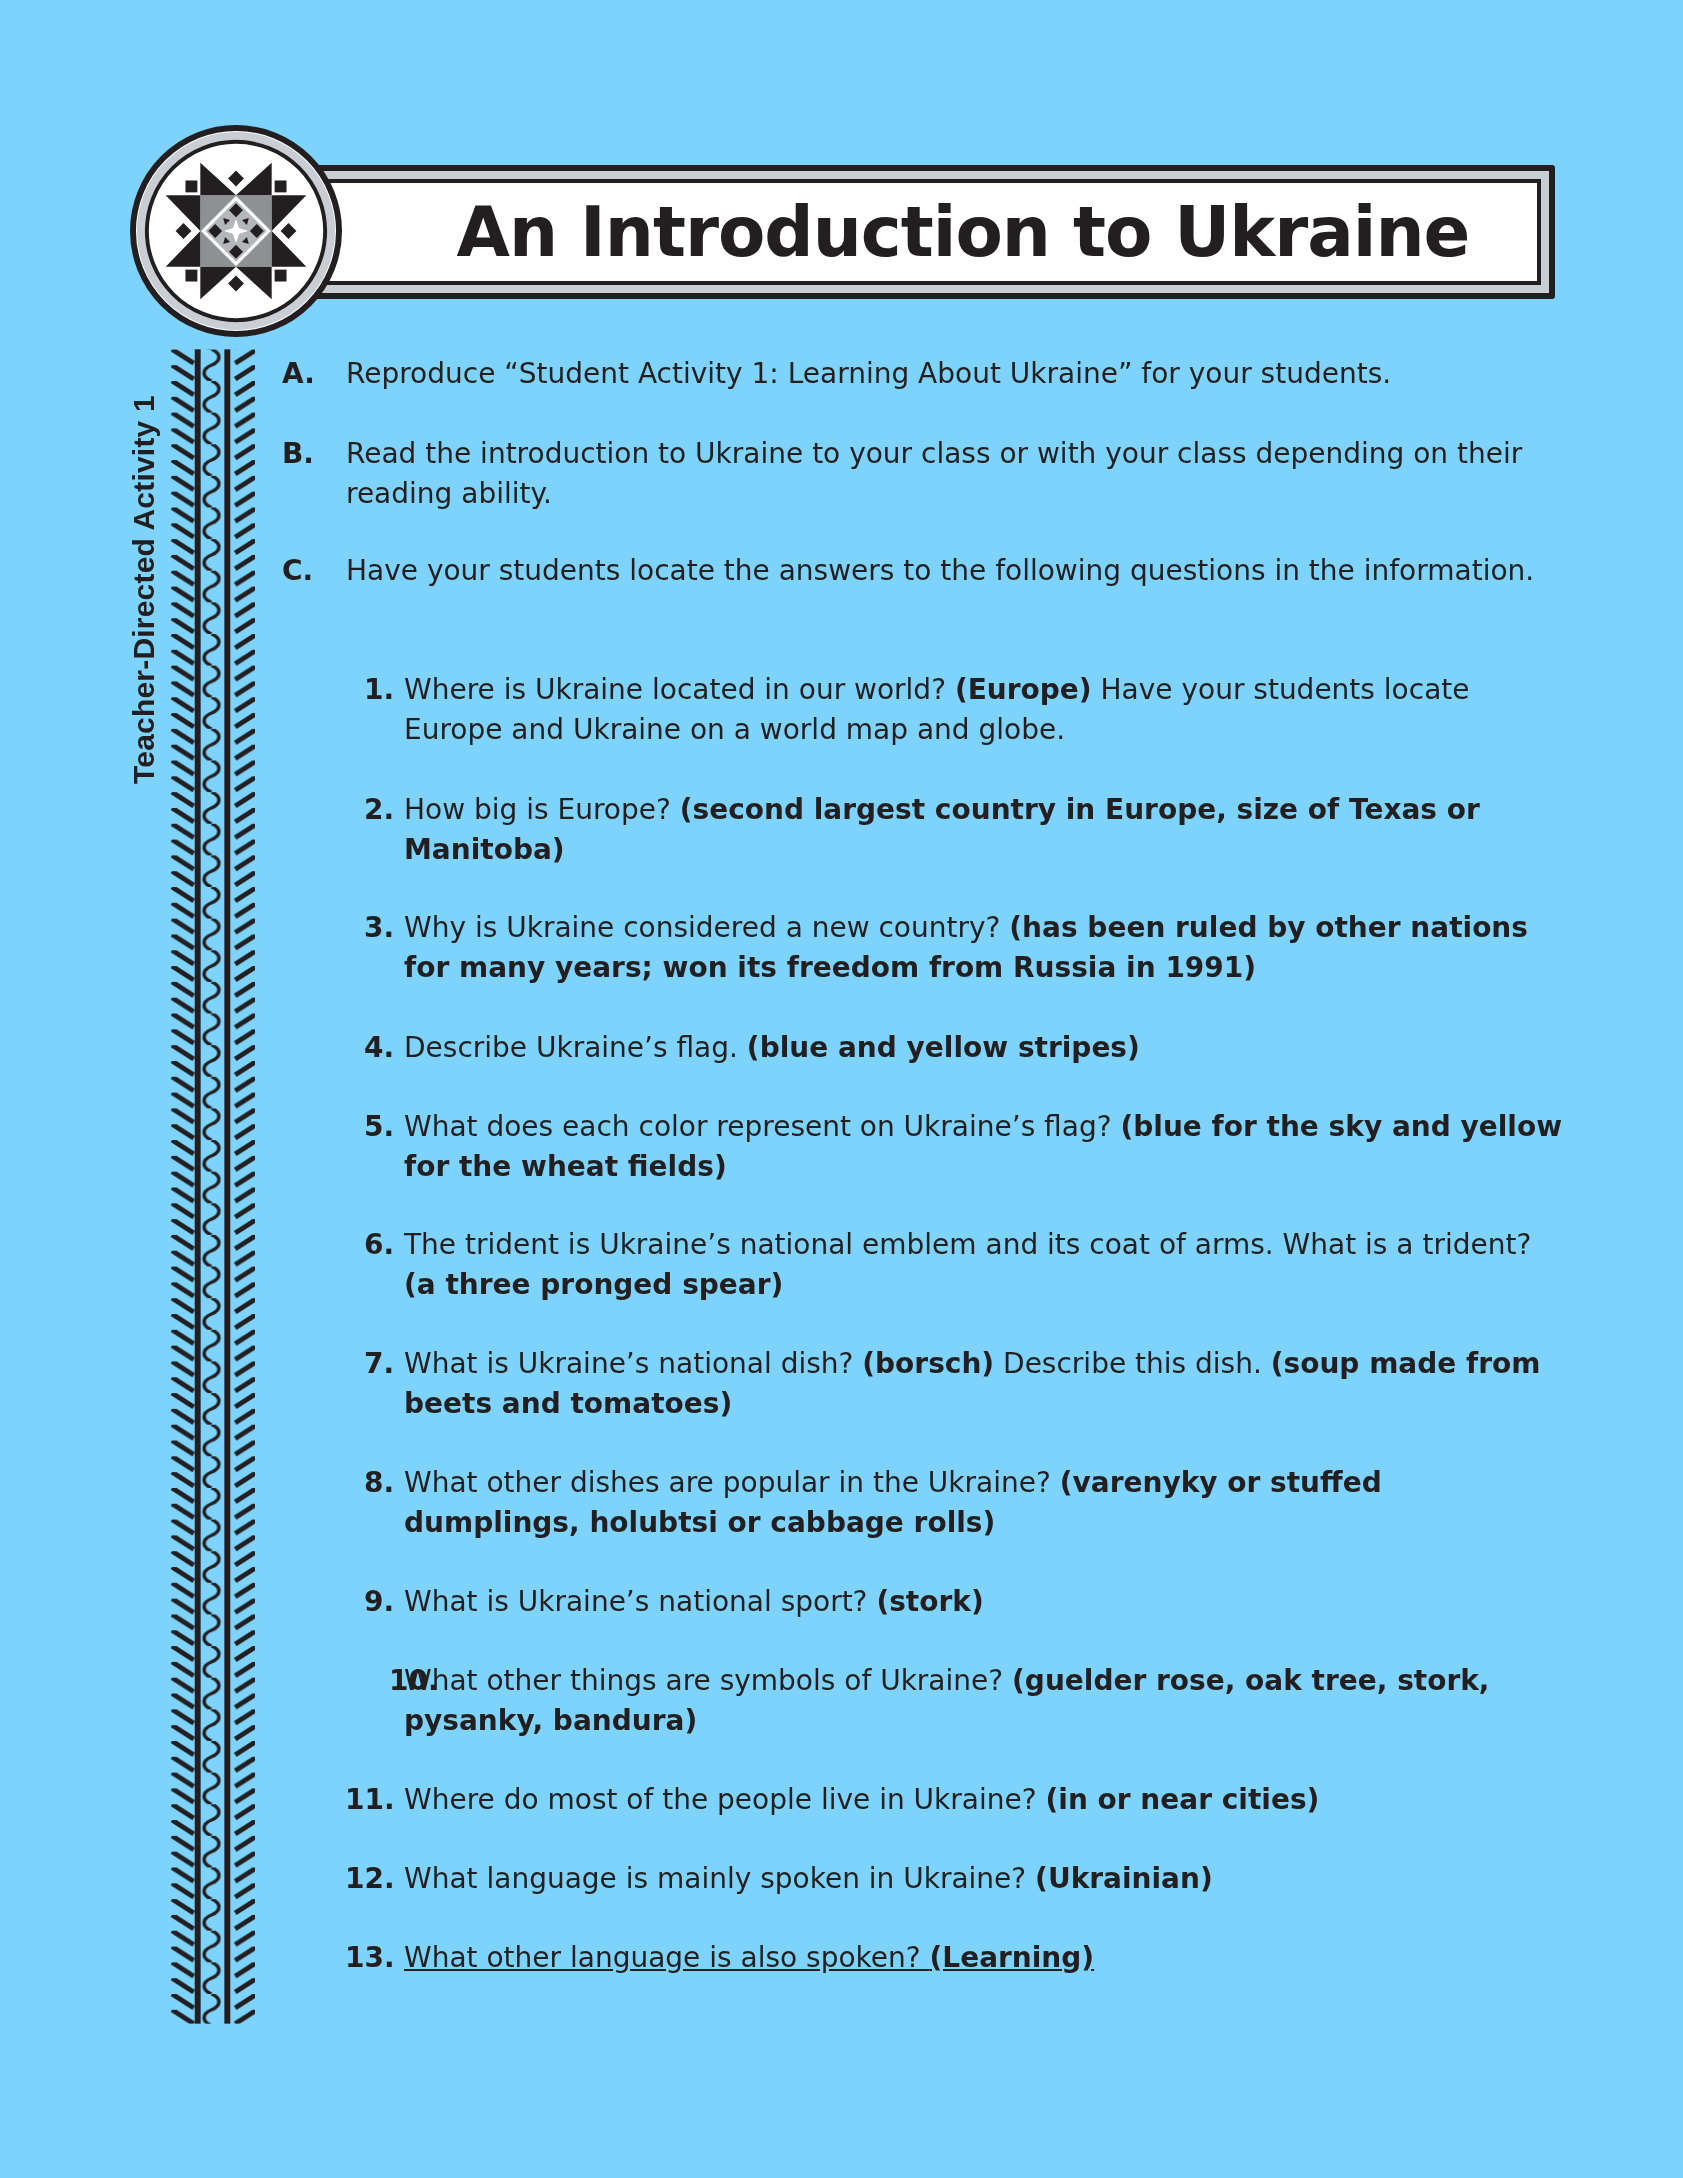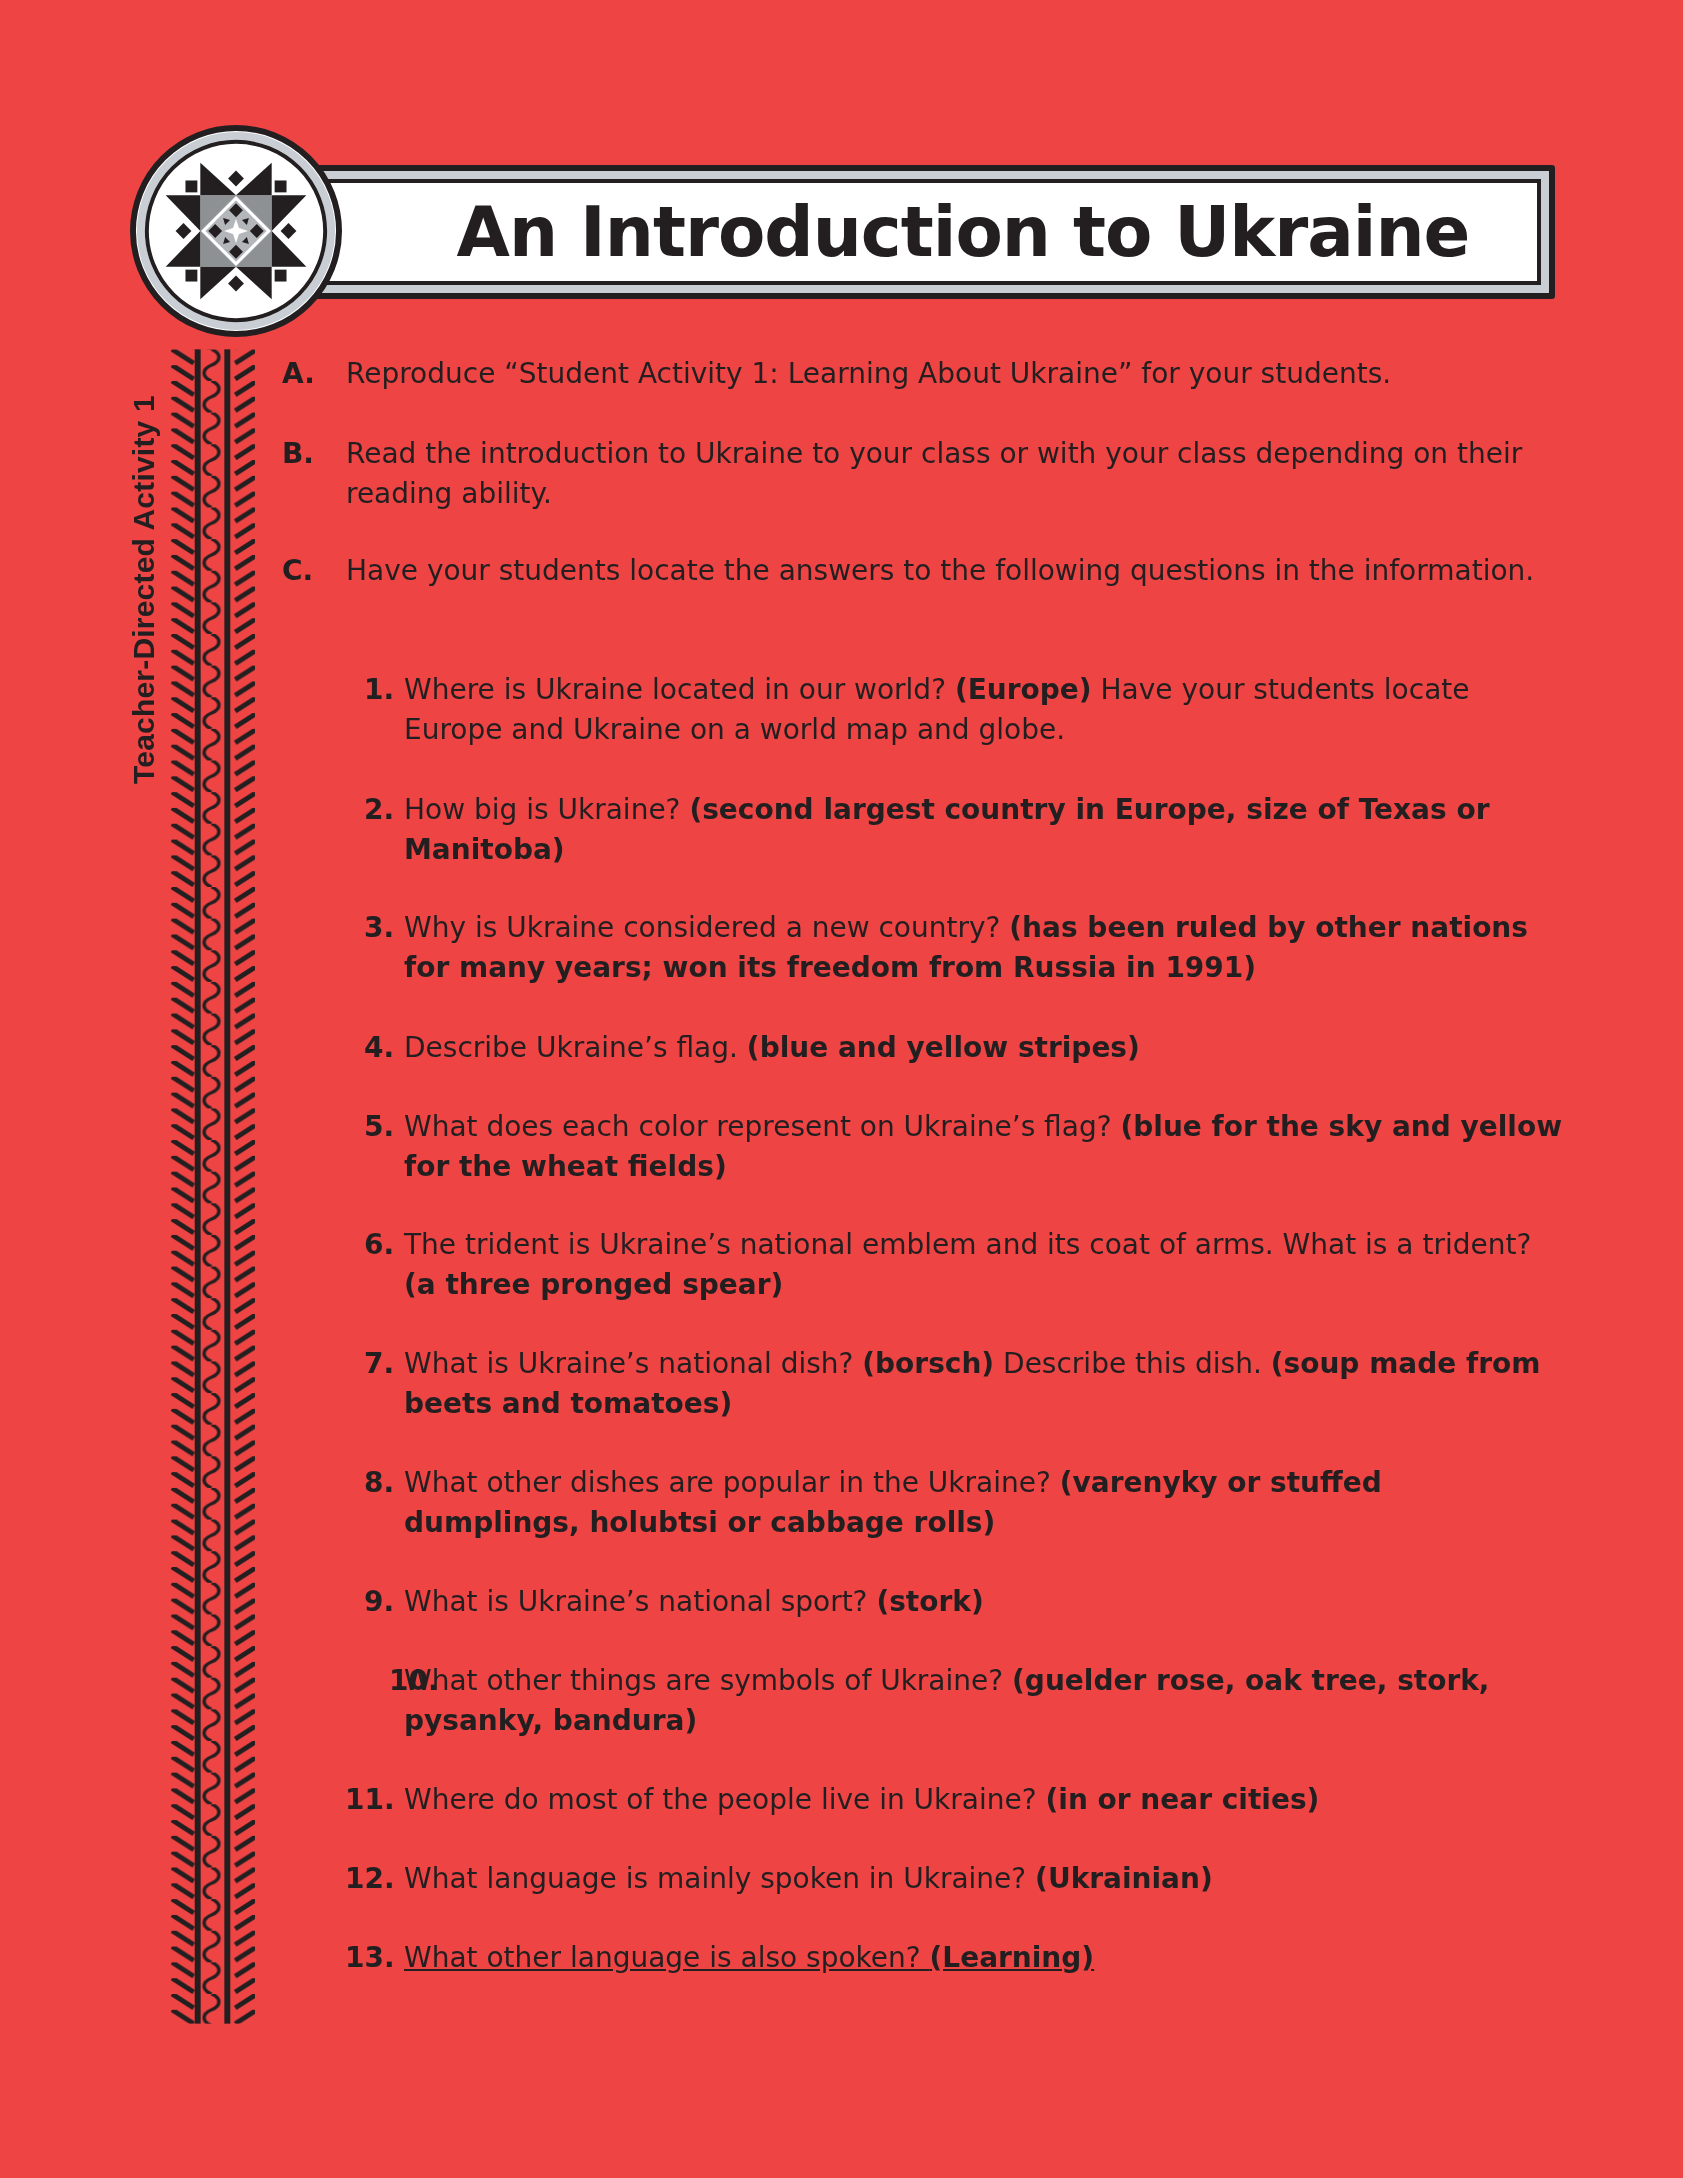--- a/index.html
+++ b/index.html
@@ -1,17 +1,17 @@
 <!DOCTYPE html>
 <html><head>
 <meta charset="utf-8">
 <style>
   html, body { margin: 0; padding: 0; background: #ffffff; }
   body { width: 1683px; height: 2178px; position: relative; overflow: hidden; }
-  .page { position: absolute; left: 0; top: 0; width: 1683px; height: 2178px; background: #ef4444; }
+  .page { position: absolute; left: 0; top: 0; width: 1683px; height: 2178px; background: #7dd3fc; }
 
   
   .title-bar {
     position: absolute; left: 297px; top: 165px; width: 1258px; height: 134px;
     box-sizing: border-box;
     border: 6px solid #231f20;
     border-radius: 3px;
     background: #c8ced3;
   }
   .title-bar-inner {
@@ -158,21 +158,21 @@
     <span class="text">Have your students locate the answers to the following questions in the information.</span>
   </div>
 
   <div id="questions">
       <div class="q body-text" style="top: 670px;">
         <span class="num" style="right: auto; left: 37px;">1.</span>
         <span class="text"><span>Where is Ukraine located in our world?  </span><span class="ans">(Europe)</span><span>  Have your students locate Europe and Ukraine on a world map and globe.</span></span>
       </div>
       <div class="q body-text" style="top: 790px;">
         <span class="num" style="right: auto; left: 37px;">2.</span>
-        <span class="text"><span>How big is Ukraine?  </span><span class="ans">(second largest country in Europe, size of Texas or Manitoba)</span></span>
+        <span class="text"><span>How big is Europe?  </span><span class="ans">(second largest country in Europe, size of Texas or Manitoba)</span></span>
       </div>
       <div class="q body-text" style="top: 908px;">
         <span class="num" style="right: auto; left: 37px;">3.</span>
         <span class="text"><span>Why is Ukraine considered a new country?  </span><span class="ans">(has been ruled by other nations for many years; won its freedom from Russia in 1991)</span></span>
       </div>
       <div class="q body-text" style="top: 1028px;">
         <span class="num" style="right: auto; left: 37px;">4.</span>
         <span class="text"><span>Describe Ukraine’s flag.  </span><span class="ans">(blue and yellow stripes)</span></span>
       </div>
       <div class="q body-text" style="top: 1107px;">

